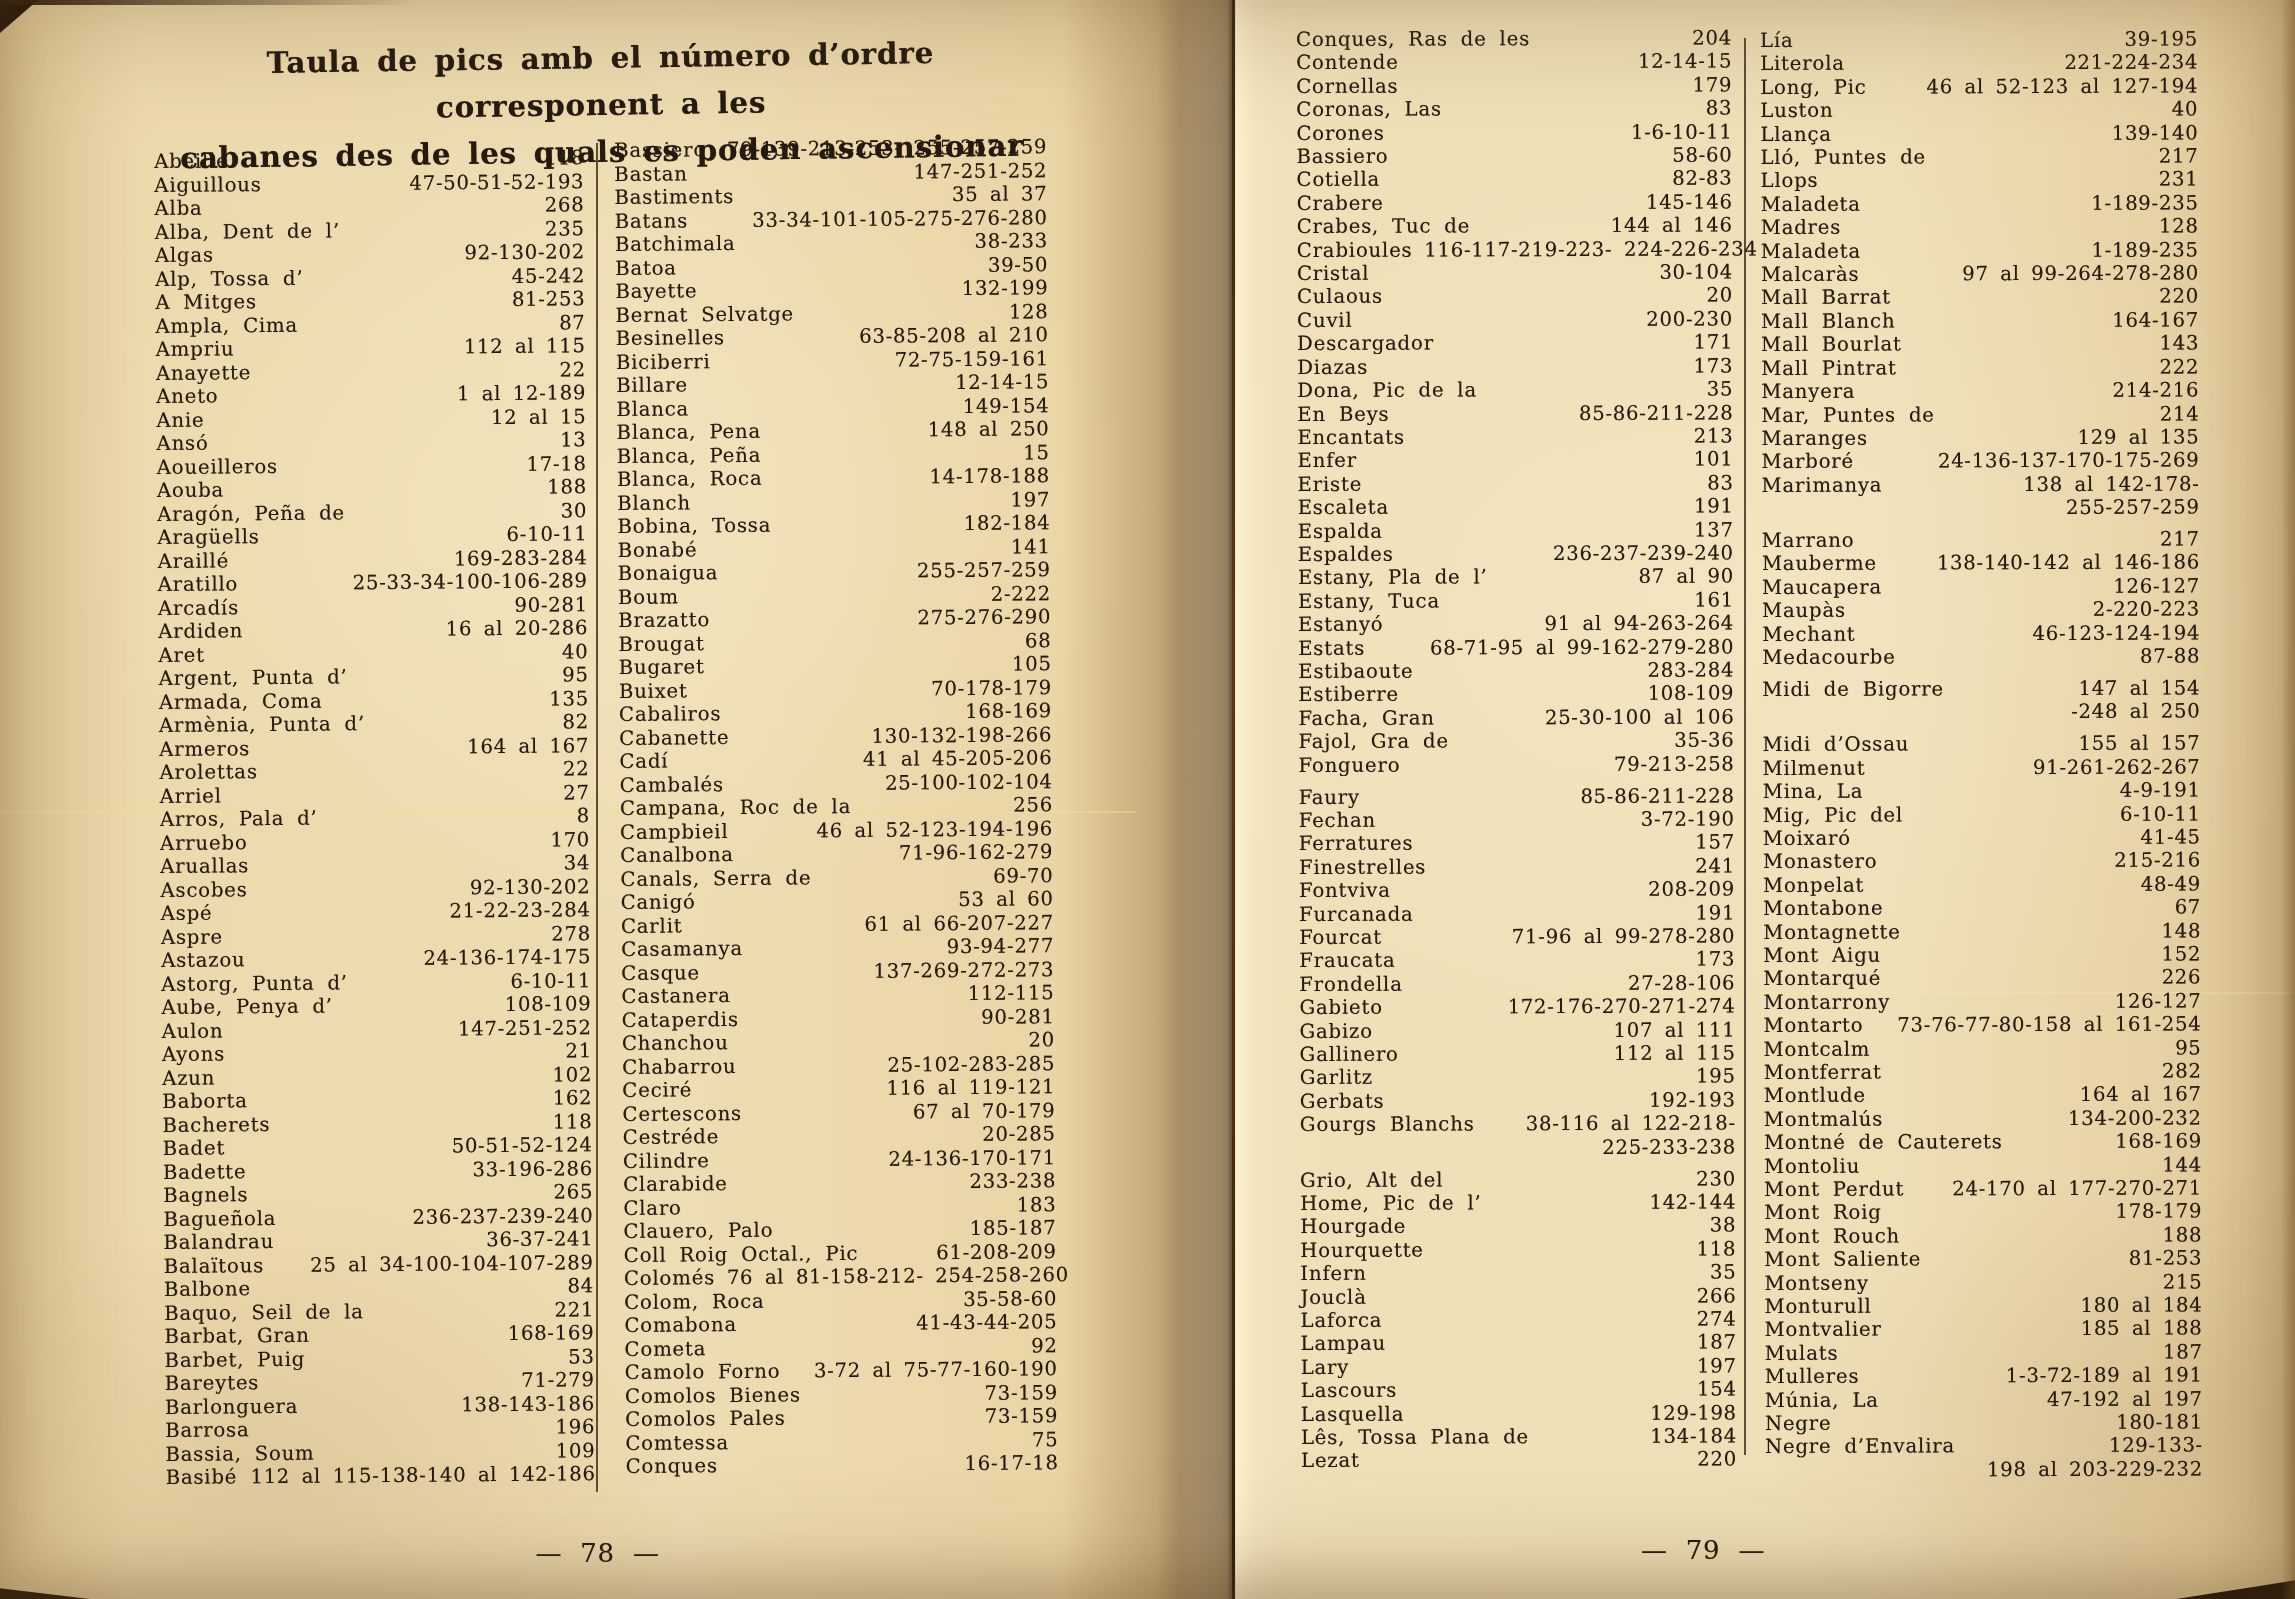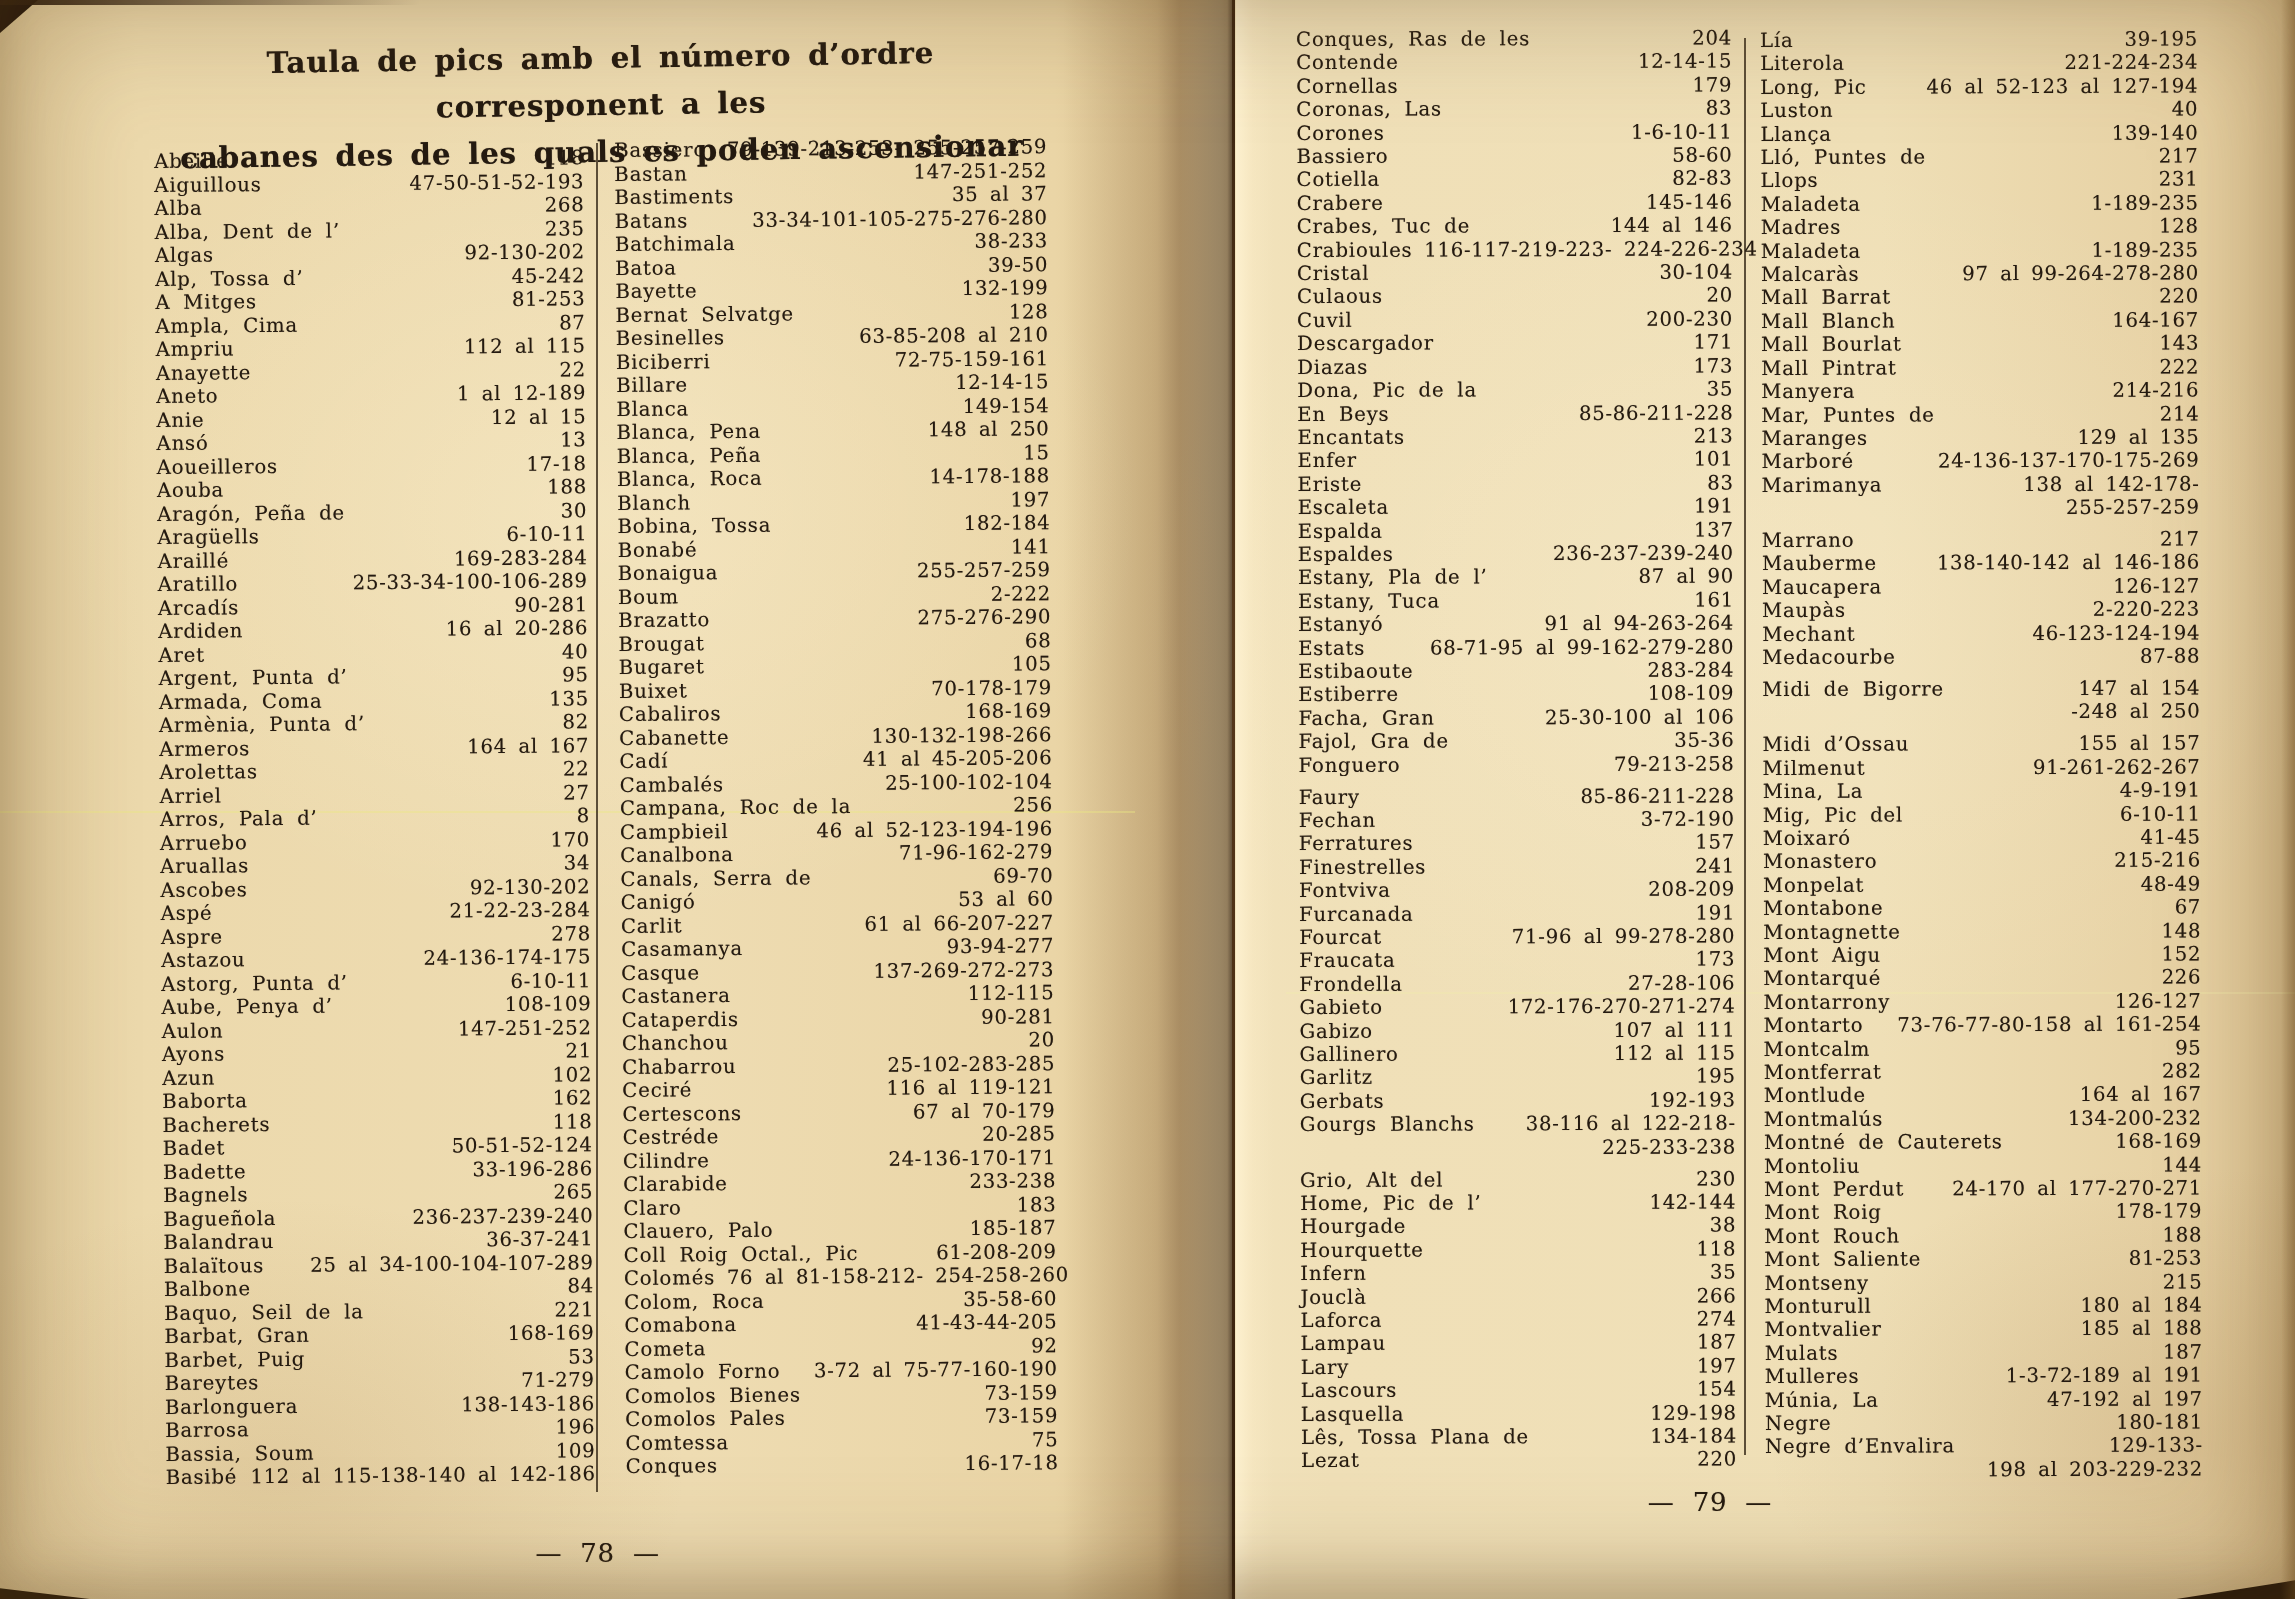--- a/index.html
+++ b/index.html
@@ -76,21 +76,21 @@
   #col-1-1 { left:1760px; top:29px;  width:438px; line-height:23.4px; transform:rotate(-0.2deg); transform-origin:top left; }
 
   .col-rule { position:absolute; width:2px; background:#32251
 4; opacity:.78; }
   .rule-left  { left:596px;  top:143px; height:1349px; background:#322514; }
   .rule-right { left:1744px; top:38px;  height:1417px; background:#322514; }
 
   .folio { position:absolute; font-size:26px; letter-spacing:0.7px; word-spacing:9.2px;
            text-shadow:0 0 0.7px rgba(35,22,10,.5); }
   #folio-78 { left:532px;  top:1538px; width:131px; text-align:center; }
-  #folio-79 { left:1641px; top:1487px; width:131px; text-align:right; }
+  #folio-79 { left:1641px; top:1535px; width:131px; text-align:left; }
 </style>
 </head>
 <body>
 
 <div class="binding-shadow"></div>
 <div class="binding-crease"></div>
 <div class="binding-highlight"></div>
 <div class="scanline-left"></div>
 <div class="scanline-right"></div>
 <div class="corner-tl"></div>

